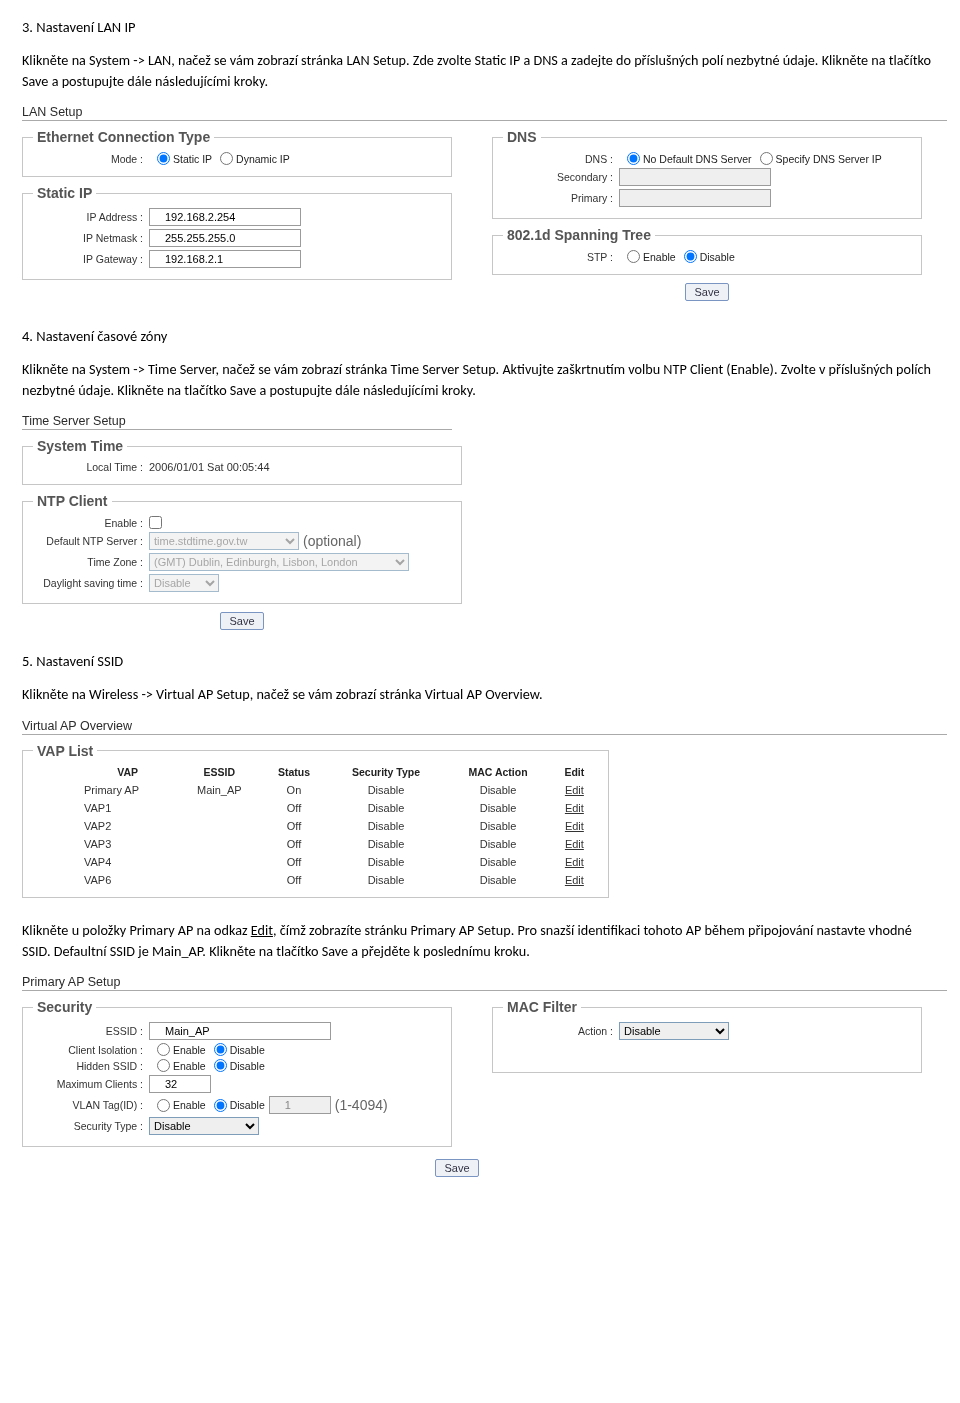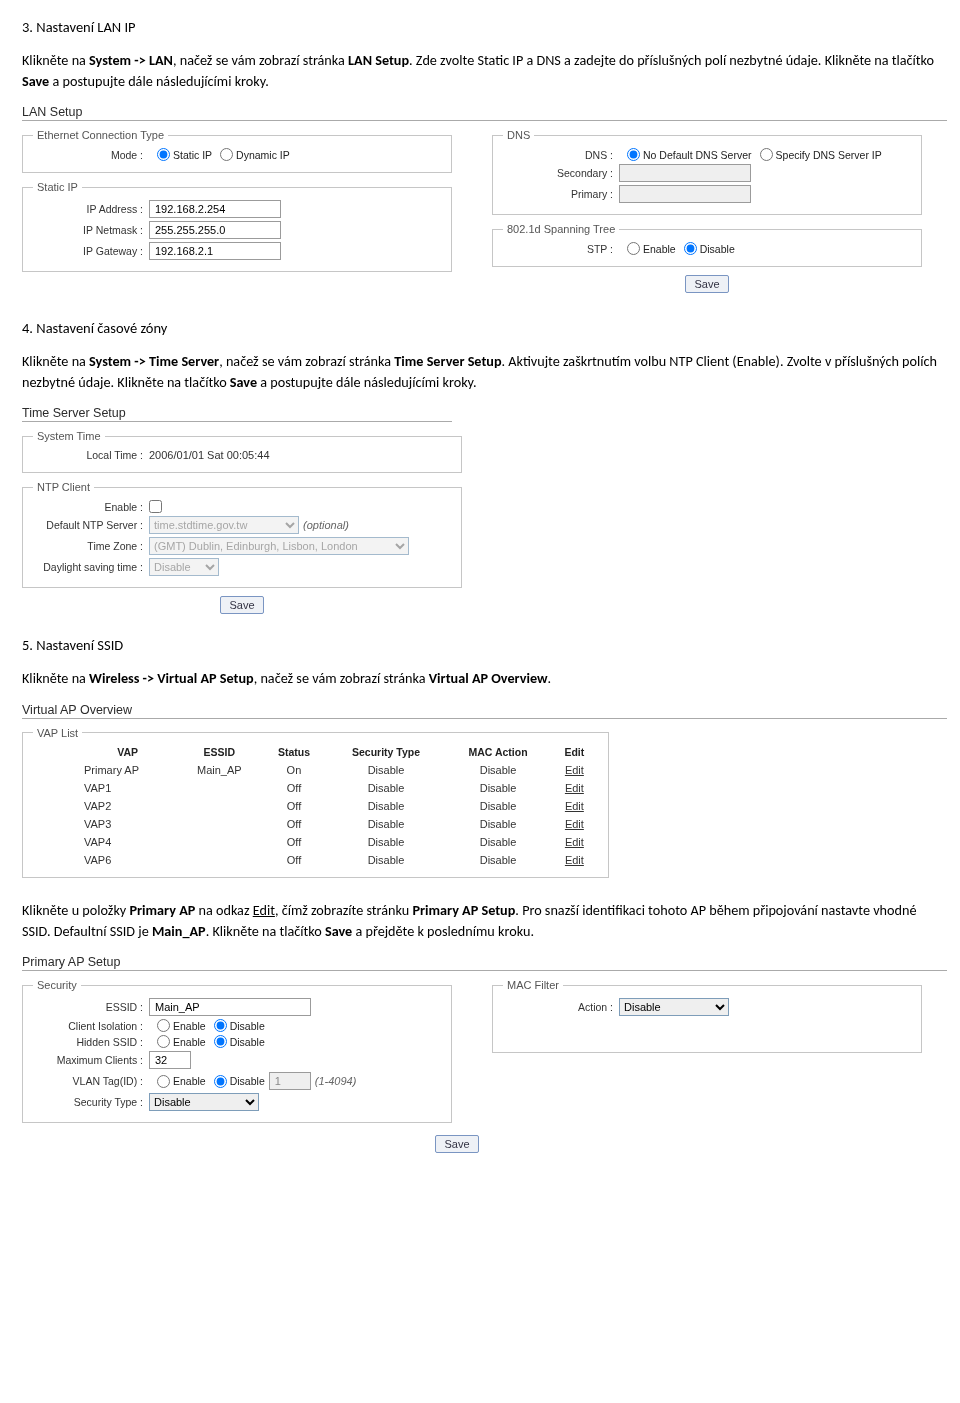--- a/index.html
+++ b/index.html
@@ -6,21 +6,21 @@
     font-family: Calibri, Arial, sans-serif;
     font-size: 14.2px;
     color: #000;
     margin: 0;
     padding: 18px 22px;
     width: 916px;
     background: #fff;
   }
   .doc-h { font-size: 14.5px; margin: 0 0 14px 0; }
   .doc-p { margin: 0 0 14px 0; line-height: 1.45; }
-  b { font-weight: bold; }
+  b { font-weight: normal; }
 
   
   .shot {
     font-family: Arial, sans-serif;
     font-size: 11px;
     color: #323232;
     margin: 6px 0 22px 0;
   }
   .shot-title {
     font-size: 12.5px;
@@ -31,30 +31,31 @@
     width: 925px;
   }
   .cols { display: flex; gap: 40px; }
   .col { width: 430px; }
   fieldset.grp {
     border: 1px solid #c6c6c6;
     margin: 0 0 8px 0;
     padding: 4px 10px 8px 10px;
   }
   fieldset.grp > legend {
-    font-size: 11px;
+    font-size: 14px;
     color: #555;
     padding: 0 4px;
+    font-weight: bold;
   }
   .row { display: flex; align-items: center; margin: 3px 0; }
   .lbl { width: 110px; text-align: right; padding-right: 6px; color: #333; font-size: 10.5px;}
   input.txt {
     font-family: Arial; font-size: 11px;
     border: 1px solid #9b9b9b;
-    padding: 1px 5px; height: 14px;
+    padding: 1px 15px; height: 14px;
     width: 120px;
     background: #fff;
   }
   input.txt.dis { background: #efefef; color: #888;}
   select.sel {
     font-family: Arial; font-size: 11px;
     border: 1px solid #7e9db9;
     height: 18px;
   }
   .radio { margin: 0 3px 0 8px; vertical-align: middle;}
@@ -82,21 +83,21 @@
     text-align: center; padding: 3px 6px;
     color:#222;
   }
   table.vap td {
     text-align: center; padding: 3px 6px;
     color:#333;
   }
   table.vap td.l { text-align: left; }
   a.editlnk { color: #333; text-decoration: underline; }
 
-  .note { color:#666; font-size:11px; margin-left:4px;font-style:italic;}
+  .note { color:#666; font-size:14px; margin-left:4px;}
 </style>
 </head>
 <body>
 
 <div class="doc-h">3. Nastavení LAN IP</div>
 <p class="doc-p">
   <span>Klikněte na </span><b>System -&gt; LAN</b><span>, načež se vám zobrazí stránka </span><b>LAN Setup</b><span>. Zde zvolte Static IP a DNS a zadejte do příslušných polí nezbytné údaje. Klikněte na tlačítko </span><b>Save</b><span> a postupujte dále následujícími kroky.</span>
 </p>
 
 <div class="shot">

